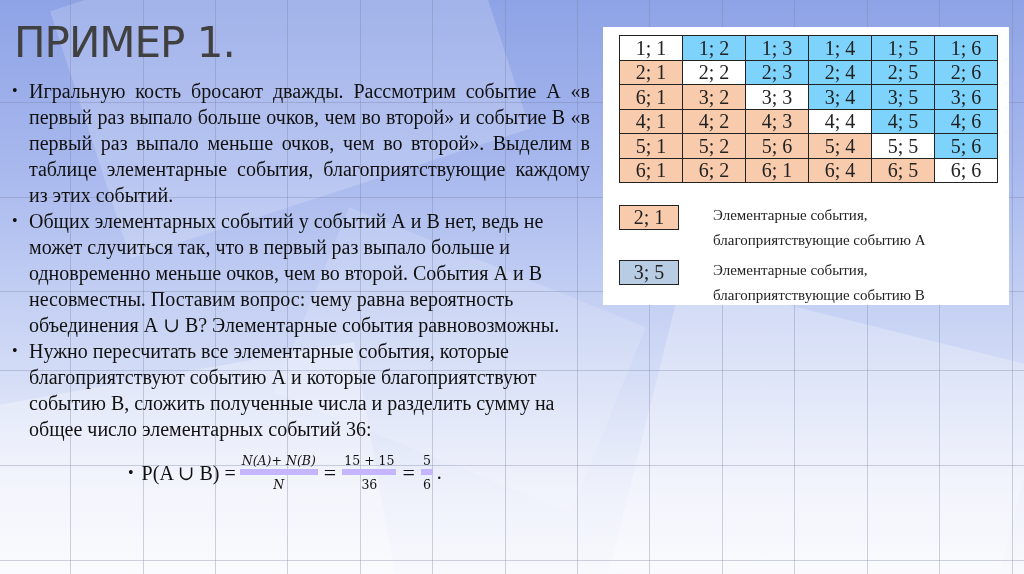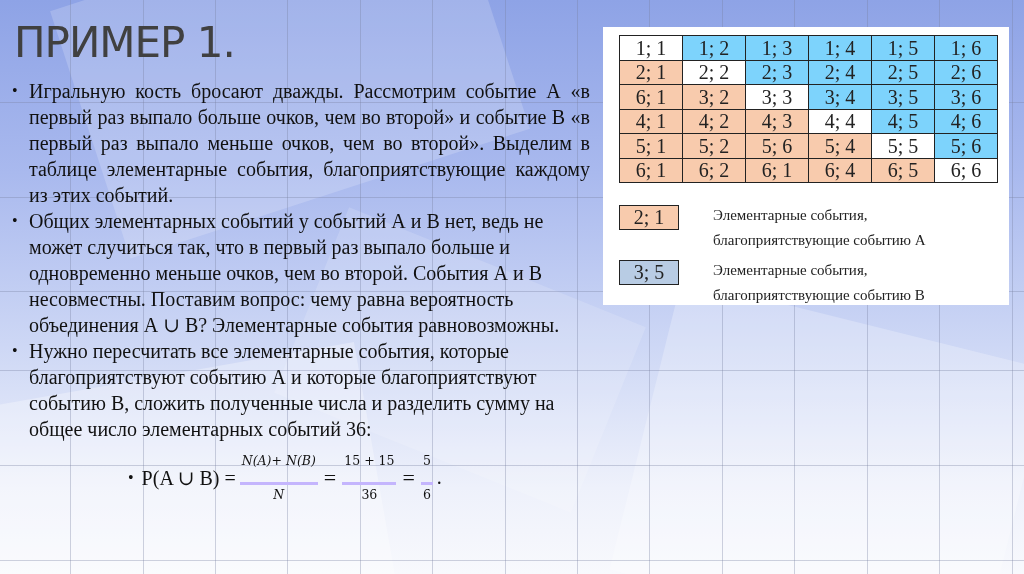--- a/index.html
+++ b/index.html
@@ -24,21 +24,21 @@
   .bullet { position: relative; padding-left: 19px; font-size: 20px; line-height: 26px; }
   .bullet::before { content: "•"; position: absolute; left: 2px; top: 0; font-size: 16px; }
   .justify { text-align: justify; text-align-last: left; }
 
   .formula {
     position: absolute; left: 128px; top: 453px; display: flex; align-items: center;
     font-size: 20px;
   }
   .formula .dot { font-size: 16px; margin-right: 8px; }
   .frac { display: inline-flex; flex-direction: column; align-items: center; margin: 0 4px; font-family: "DejaVu Serif", serif; font-size: 12.5px; }
-  .frac .num { border-bottom: 3px solid #c4b5fd; padding: 0 2px 14px; }
+  .frac .num { border-bottom: 6px solid #c4b5fd; padding: 0 2px 1px; }
   .frac .den { padding-top: 2px; }
   .frac.italic .num, .frac.italic .den { font-style: italic; }
   .eq { font-size: 22px; margin: 0 2px; }
 
   .panel {
     position: absolute; left: 603px; top: 27px; width: 406px; height: 278px;
     background: #ffffff;
   }
   table.dice {
     position: absolute; left: 16px; top: 8px; border-collapse: collapse;

